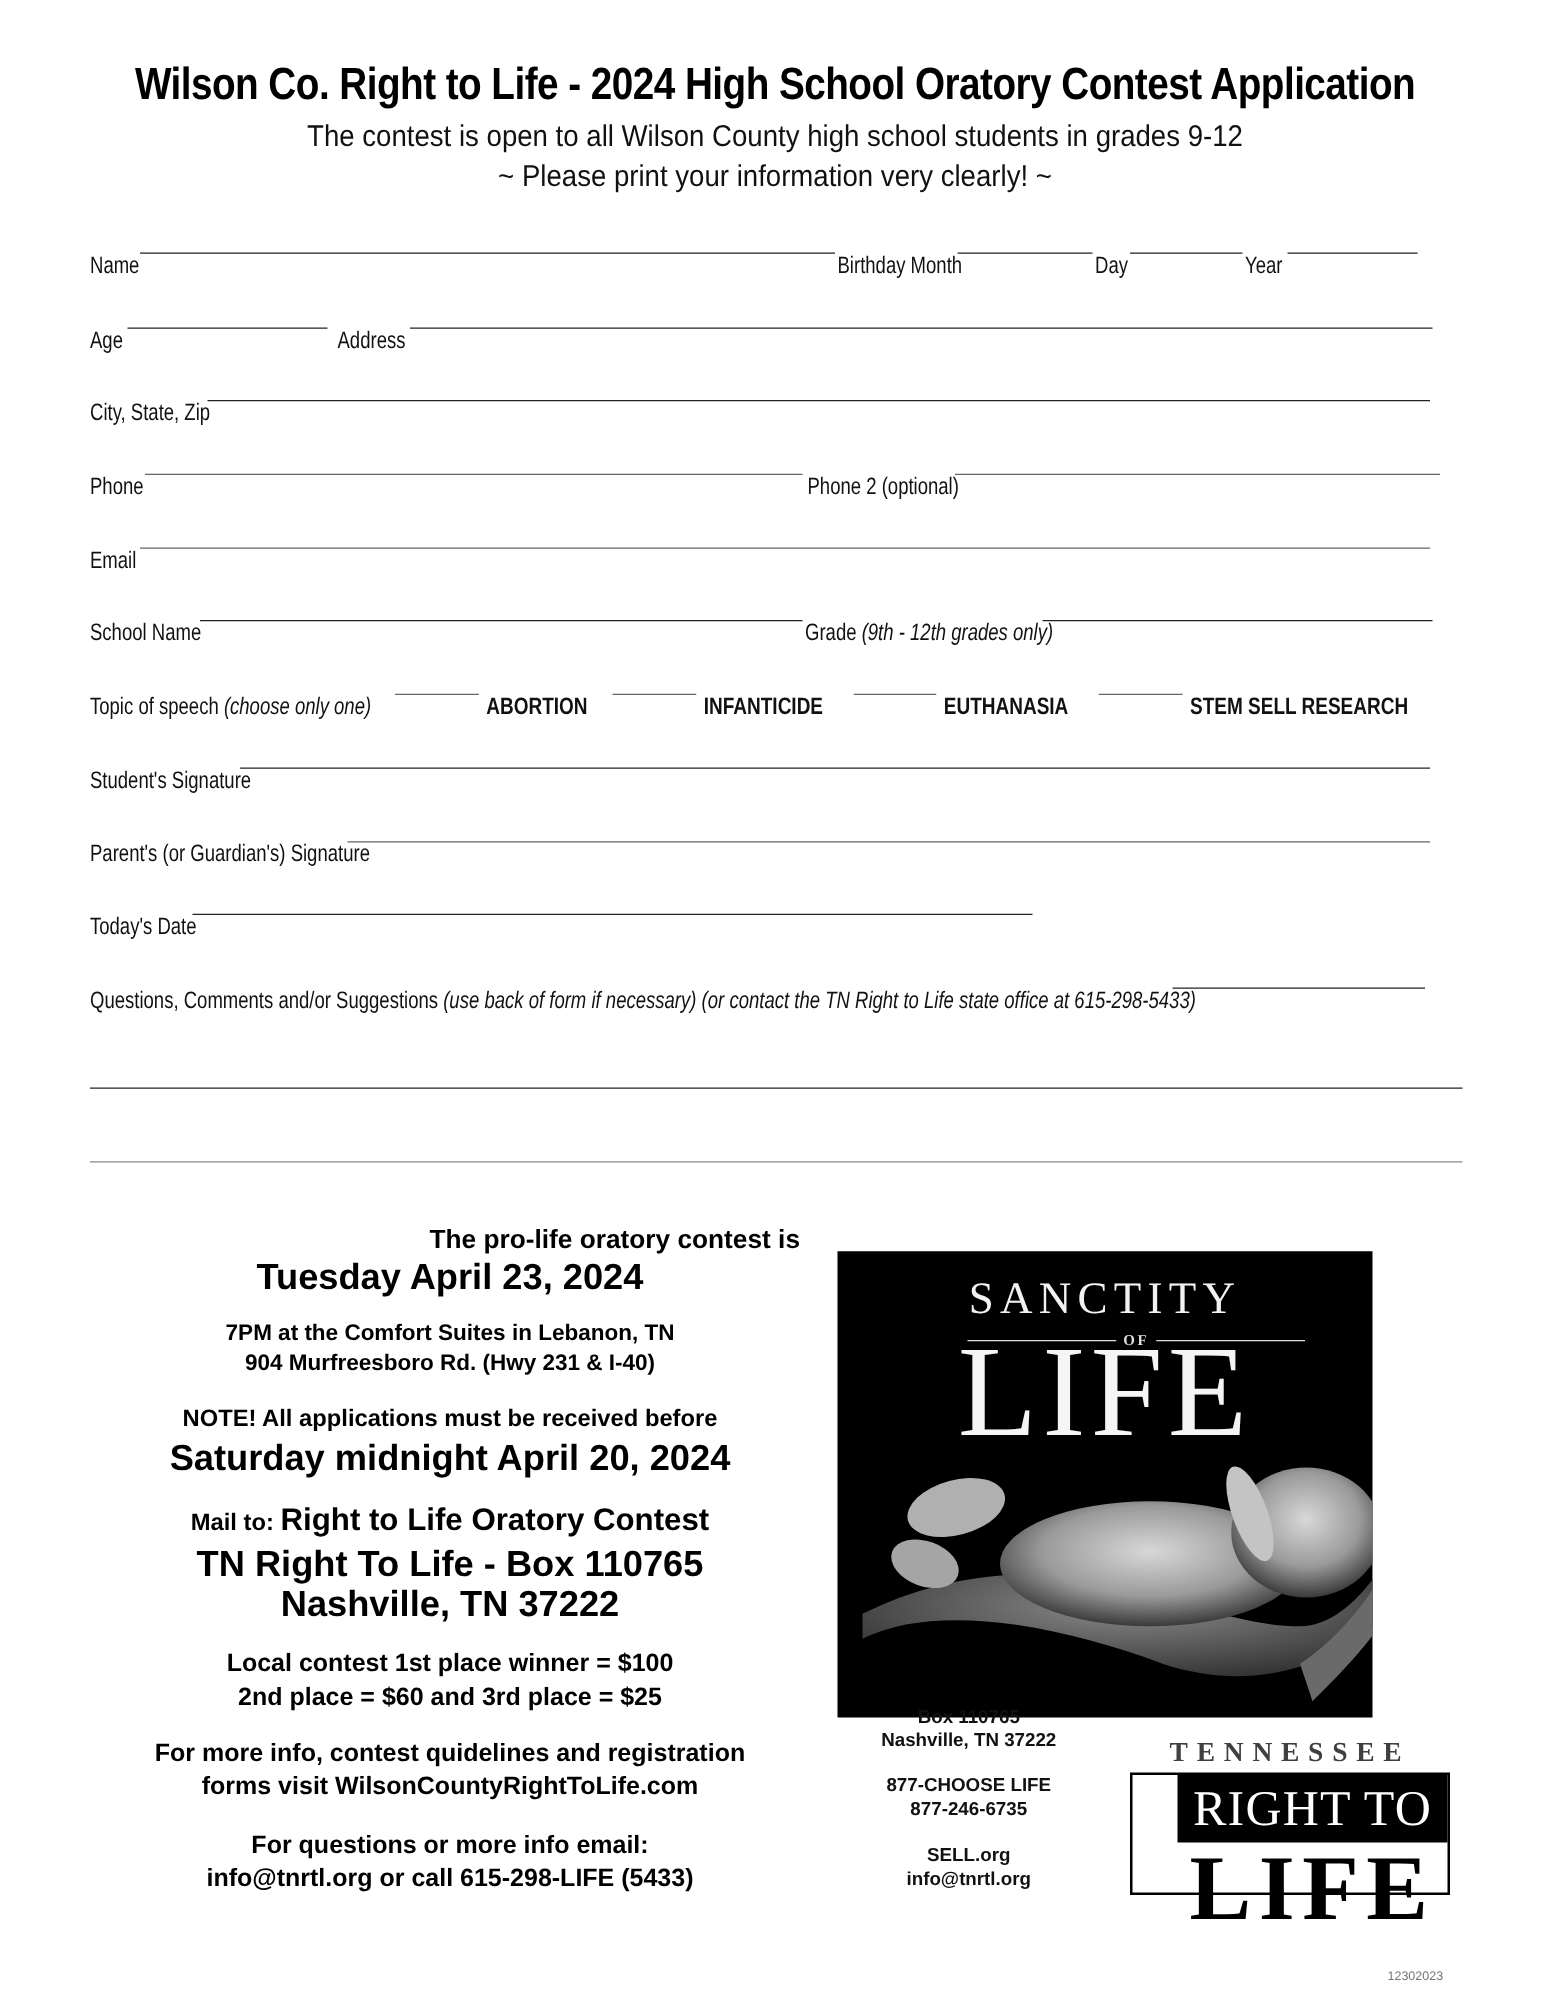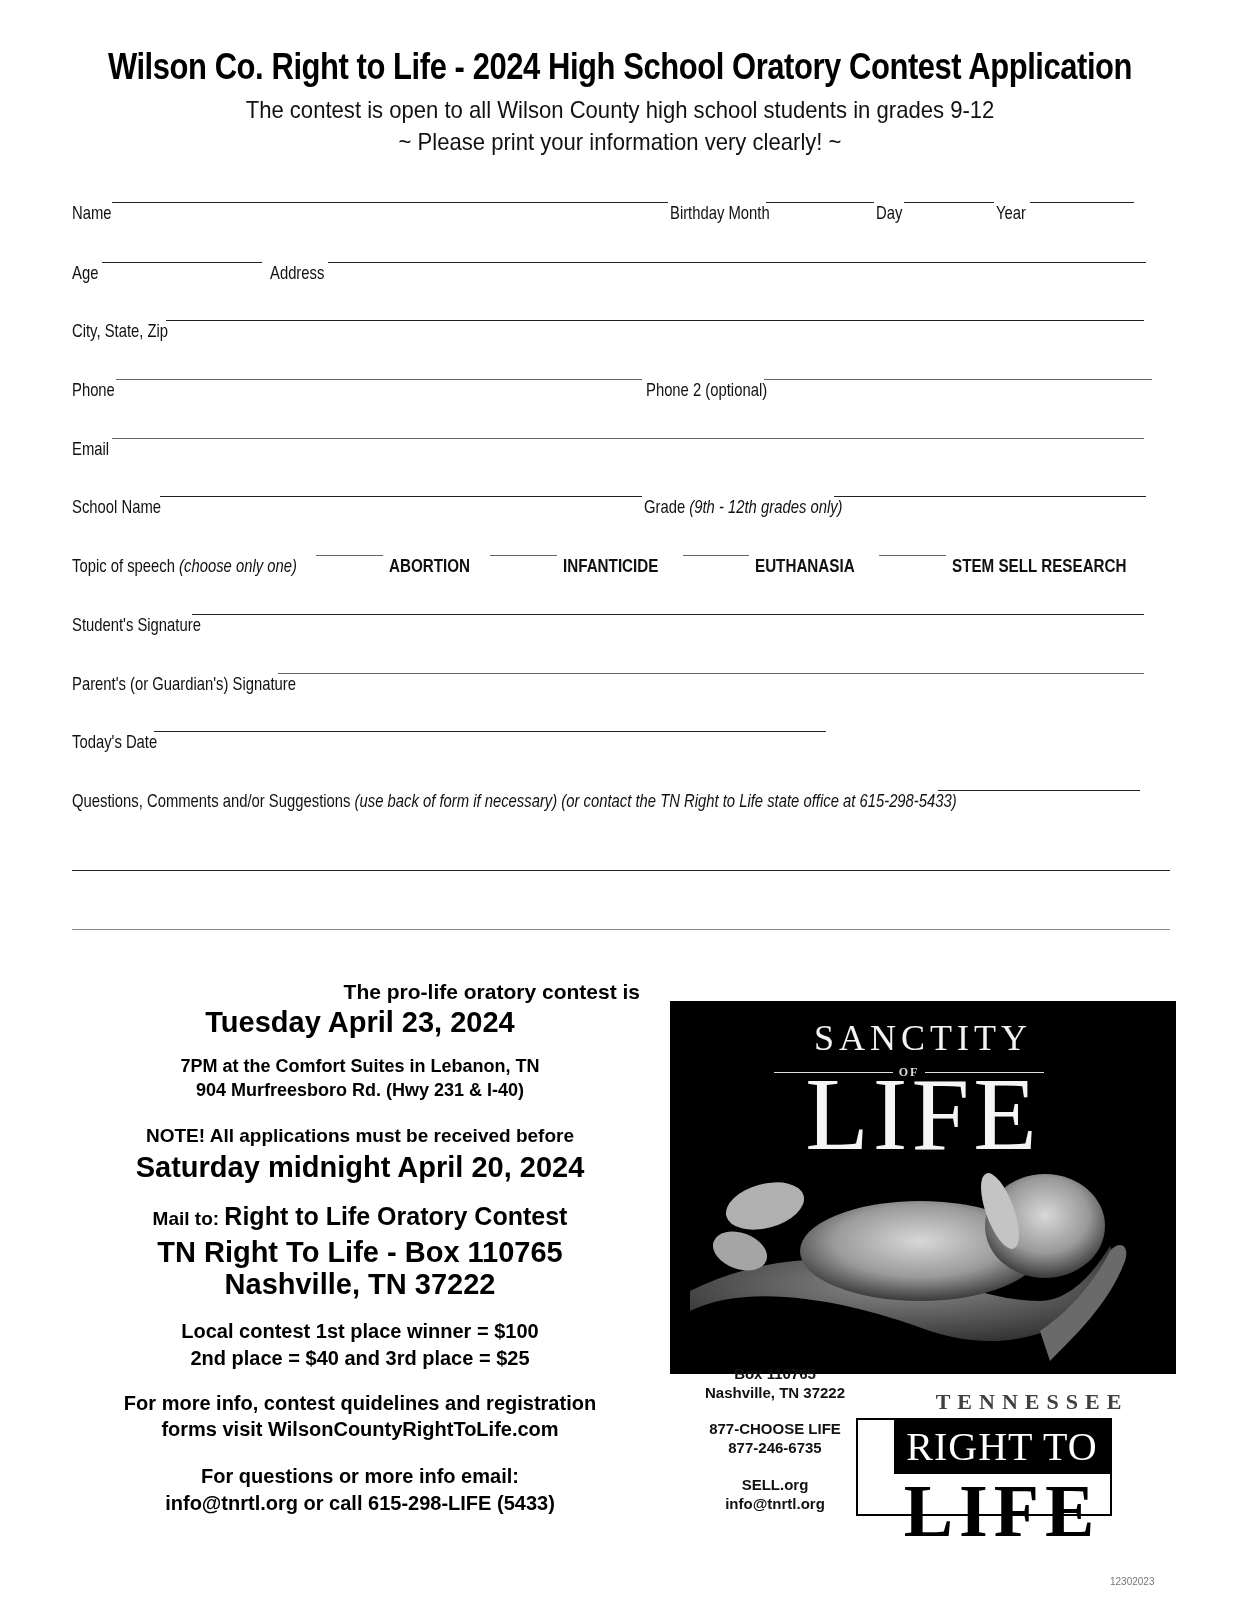--- a/index.html
+++ b/index.html
@@ -29,32 +29,32 @@
 
   .topic-word { font-size: 19px; font-weight: bold; white-space: nowrap; transform: scaleX(0.8); transform-origin: left bottom; display:inline-block; line-height: 22px;}
 
   .blank-full { position: absolute; left: 72px; width: 1098px; border-bottom: 1.5px solid #222; }
   .blank-full.light { border-bottom: 1.2px solid #888; }
 
   .info-block { position: absolute; left: 80px; width: 560px; text-align: center; font-family: "Liberation Sans", sans-serif; font-weight: bold; color: #000; }
   .info-block div { white-space: nowrap; }
 
   .poster {
-    position: absolute; left: 670px; top: 1001px; width: 506px; height: 373px; background: #000; overflow: hidden;
+    position: absolute; left: 670px; top: 1001px; width: 428px; height: 373px; background: #000; overflow: hidden;
   }
   .poster .sanctity { position: absolute; left: 0; width: 100%; top: 16px; text-align: center; color: #f2f2f2; font-family: "Liberation Serif", serif; font-size: 36px; letter-spacing: 5px; }
   .poster .of-row { position: absolute; left: 104px; width: 270px; top: 64px; display: flex; align-items: center; gap: 6px; font-weight: bold; }
   .poster .of-row .rule { flex: 1; border-top: 1.5px solid #ddd; }
   .poster .of-row span { color: #ddd; font-family: "Liberation Serif", serif; font-size: 12px; letter-spacing: 2px; }
   .poster .life { position: absolute; left: 0; width: 100%; top: 58px; text-align: center; color: #f5f5f5; font-family: "Liberation Serif", serif; font-size: 104px; letter-spacing: 4px; line-height: 110px; }
 
   .contact { position: absolute; left: 672px; width: 206px; text-align: center; font-weight: bold; font-size: 15px; color: #111; line-height: 19px; }
 
   .tn-word { position: absolute; left: 904px; top: 1389px; width: 256px; text-align: center; font-family: "Liberation Serif", serif; font-weight: bold; font-size: 22px; letter-spacing: 7px; color: #404040; }
-  .logo-box { position: absolute; left: 856px; top: 1418px; width: 256px; height: 98px; border: 2px solid #000; padding-left: 36px; }
+  .logo-box { position: absolute; left: 904px; top: 1418px; width: 256px; height: 98px; border: 2px solid #000; padding-left: 36px; }
   .logo-top { height: 54px; background: #000; color: #fff; font-family: "Liberation Serif", serif; font-size: 40px; text-align: center; line-height: 54px; letter-spacing: 1px; }
   .logo-bottom { height: 71px; color: #000; font-family: "Liberation Serif", serif; font-weight: bold; font-size: 74px; text-align: center; line-height: 74px; letter-spacing: 6px; }
 
   .code { position: absolute; left: 1110px; top: 1576px; font-size: 10px; color: #777; }
 </style>
 </head>
 <body>
 
 <div class="title">Wilson Co. Right to Life - 2024 High School Oratory Contest Application</div>
 <div class="subtitle sub1">The contest is open to all Wilson County high school students in grades 9-12</div>
@@ -144,21 +144,21 @@
 </div>
 <div class="info-block" style="top:1125px;font-size:19px;">NOTE! All applications must be received before</div>
 <div class="info-block" style="top:1151px;font-size:29px;text-align:center;">Saturday midnight April 20, 2024</div>
 <div class="info-block" style="top:1200px;">
   <div style="line-height:32px;"><span style="font-size:19px;">Mail to: </span><span style="font-size:25px;">Right to Life Oratory Contest</span></div>
   <div style="font-size:29px;line-height:32px;">TN Right To Life - Box 110765</div>
   <div style="font-size:29px;line-height:32px;">Nashville, TN 37222</div>
 </div>
 <div class="info-block" style="top:1318px;font-size:20px;line-height:27px;">
   <div>Local contest 1st place winner = $100</div>
-  <div>2nd place = $40 and 3rd place = $25</div>
+  <div>2nd place = $60 and 3rd place = $25</div>
 </div>
 <div class="info-block" style="top:1390px;font-size:20px;line-height:26px;">
   <div>For more info, contest quidelines and registration</div>
   <div>forms visit WilsonCountyRightToLife.com</div>
 </div>
 <div class="info-block" style="top:1463px;font-size:20px;line-height:27px;">
   <div>For questions or more info email:</div>
   <div>info@tnrtl.org or call 615-298-LIFE (5433)</div>
 </div>
 

